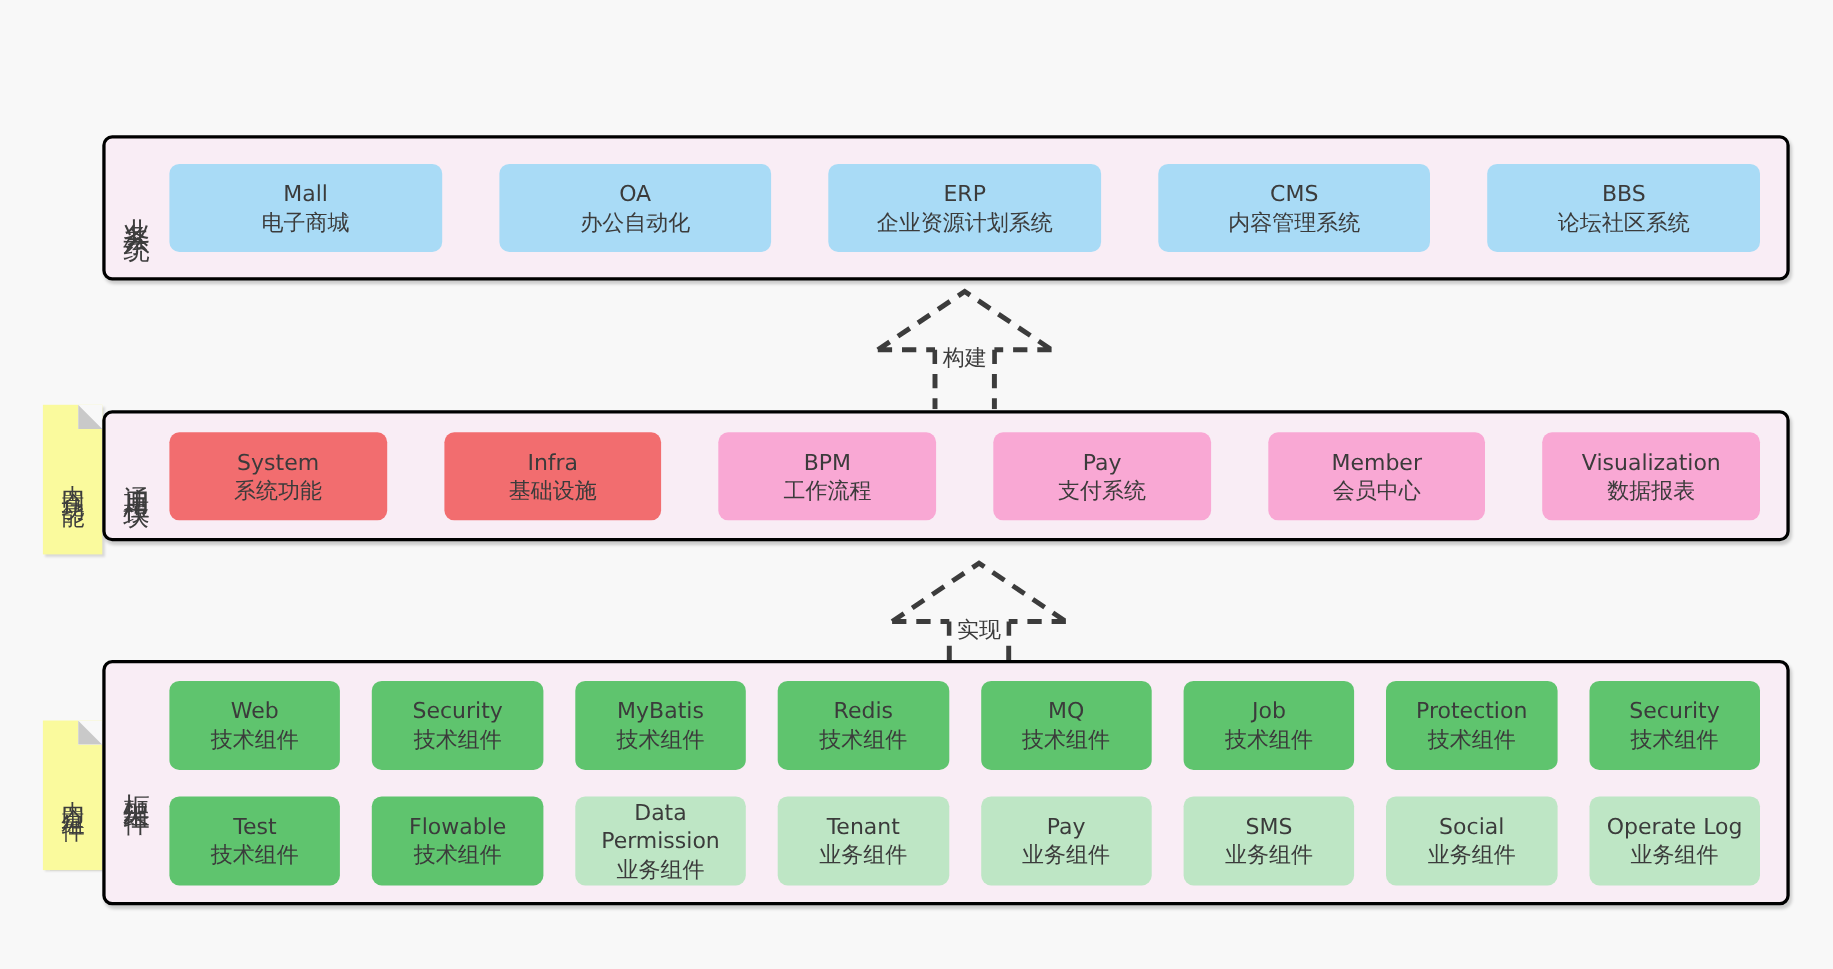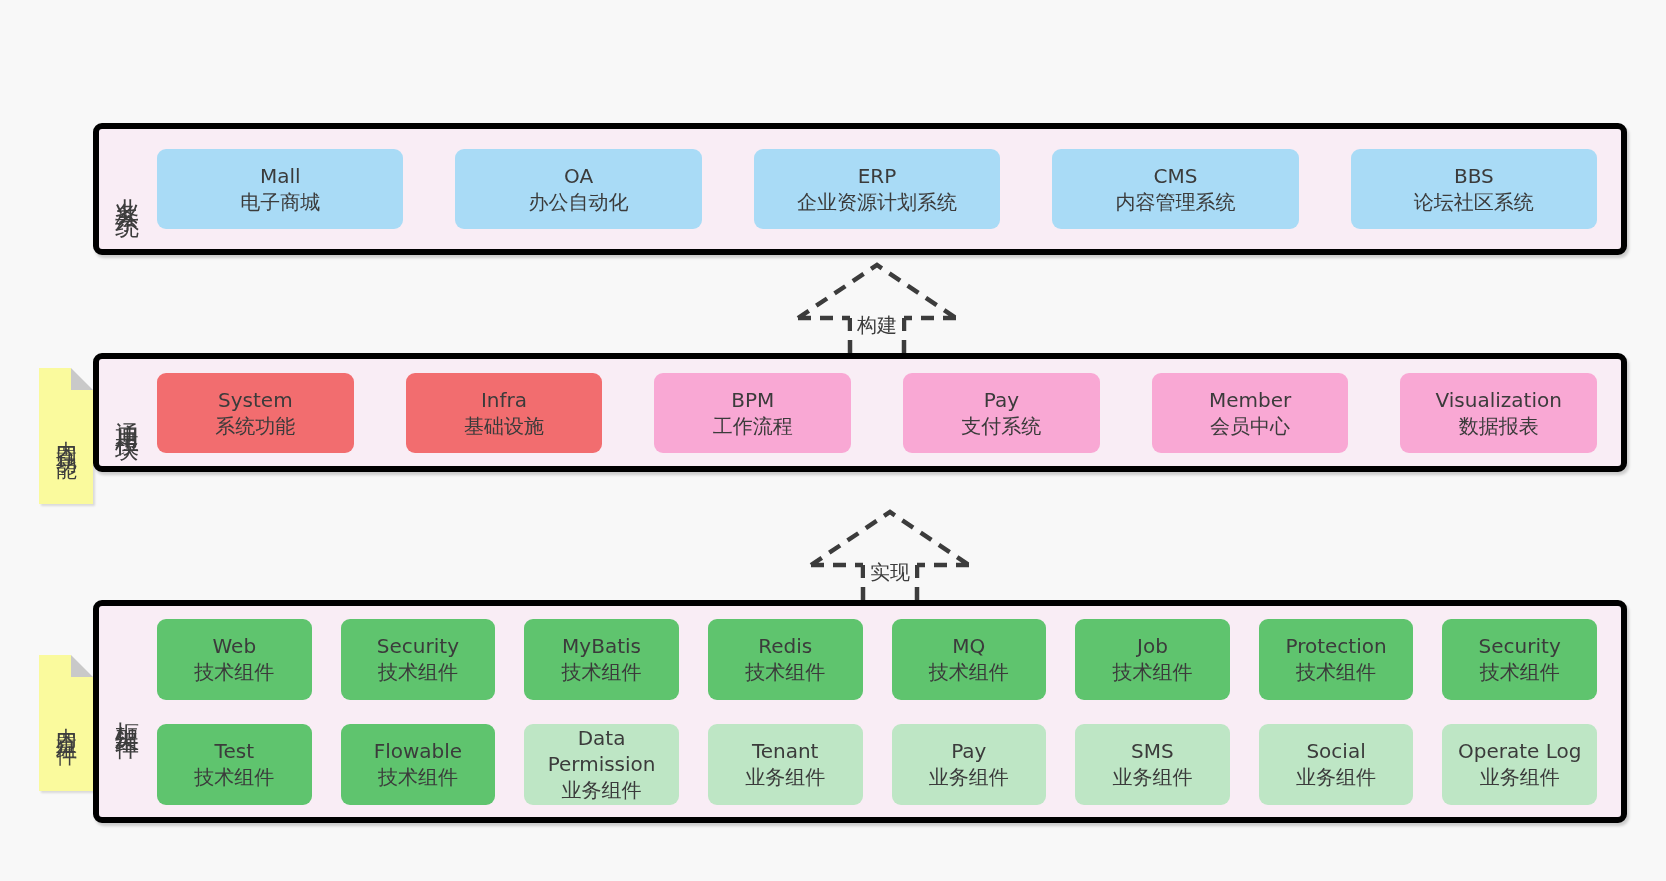--- a/index.html
+++ b/index.html
@@ -5,26 +5,26 @@
   html,body{margin:0;padding:0;}
   body{background:#f8f8f8;}
   .canvas{
     position:relative;width:1666px;height:881px;overflow:hidden;
     background:#f8f8f8;color:#3b3b3b;
     font-family:"DejaVu Sans","Liberation Sans",sans-serif;
   }
   
   .layer{
     position:absolute;left:93px;width:1534px;box-sizing:border-box;
-    background:#f9edf5;border:6px solid #000000;border-radius:9px;
+    background:#f9edf5;border:3px solid #000000;border-radius:9px;
     box-shadow:2px 3px 3px rgba(0,0,0,0.18);
     display:flex;align-items:stretch;
   }
   #layer-business{top:123px;height:132px;}
-  #layer-modules{top:353px;height:119px;}
+  #layer-modules{top:373px;height:119px;}
   #layer-components{top:600px;height:223px;}
   .v-label{
     width:56px;flex:0 0 56px;display:flex;align-items:center;justify-content:center;
     font-size:24px;color:#3d3d3d;
   }
   .v-label span{writing-mode:vertical-rl;text-orientation:upright;letter-spacing:5px;line-height:1;}
   .cards-row{
     flex:1;display:flex;align-items:center;gap:52px;padding:0 24px 0 2px;
   }
   .cards-row .card{flex:1;height:80px;}

